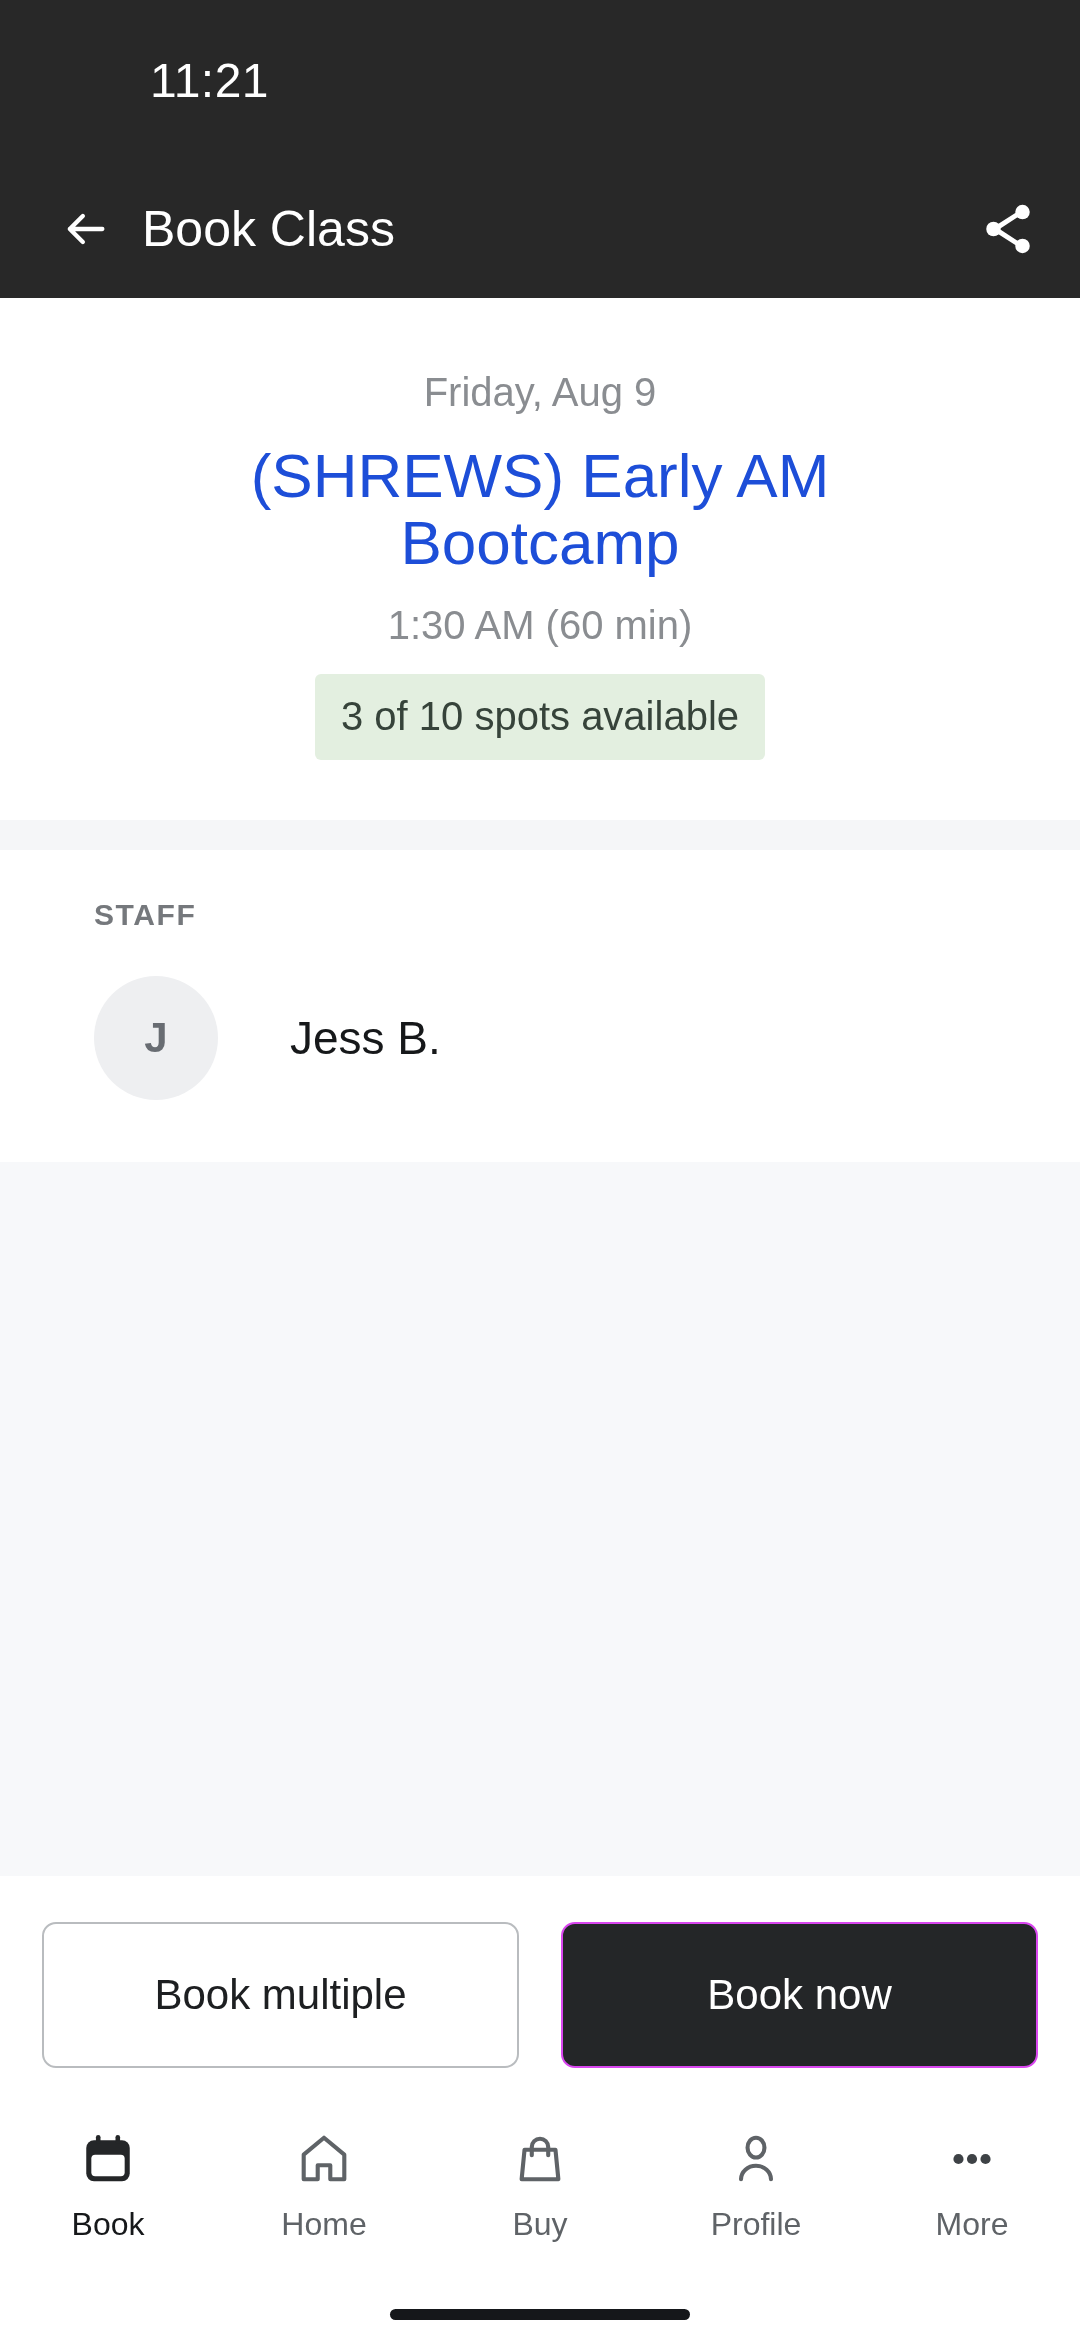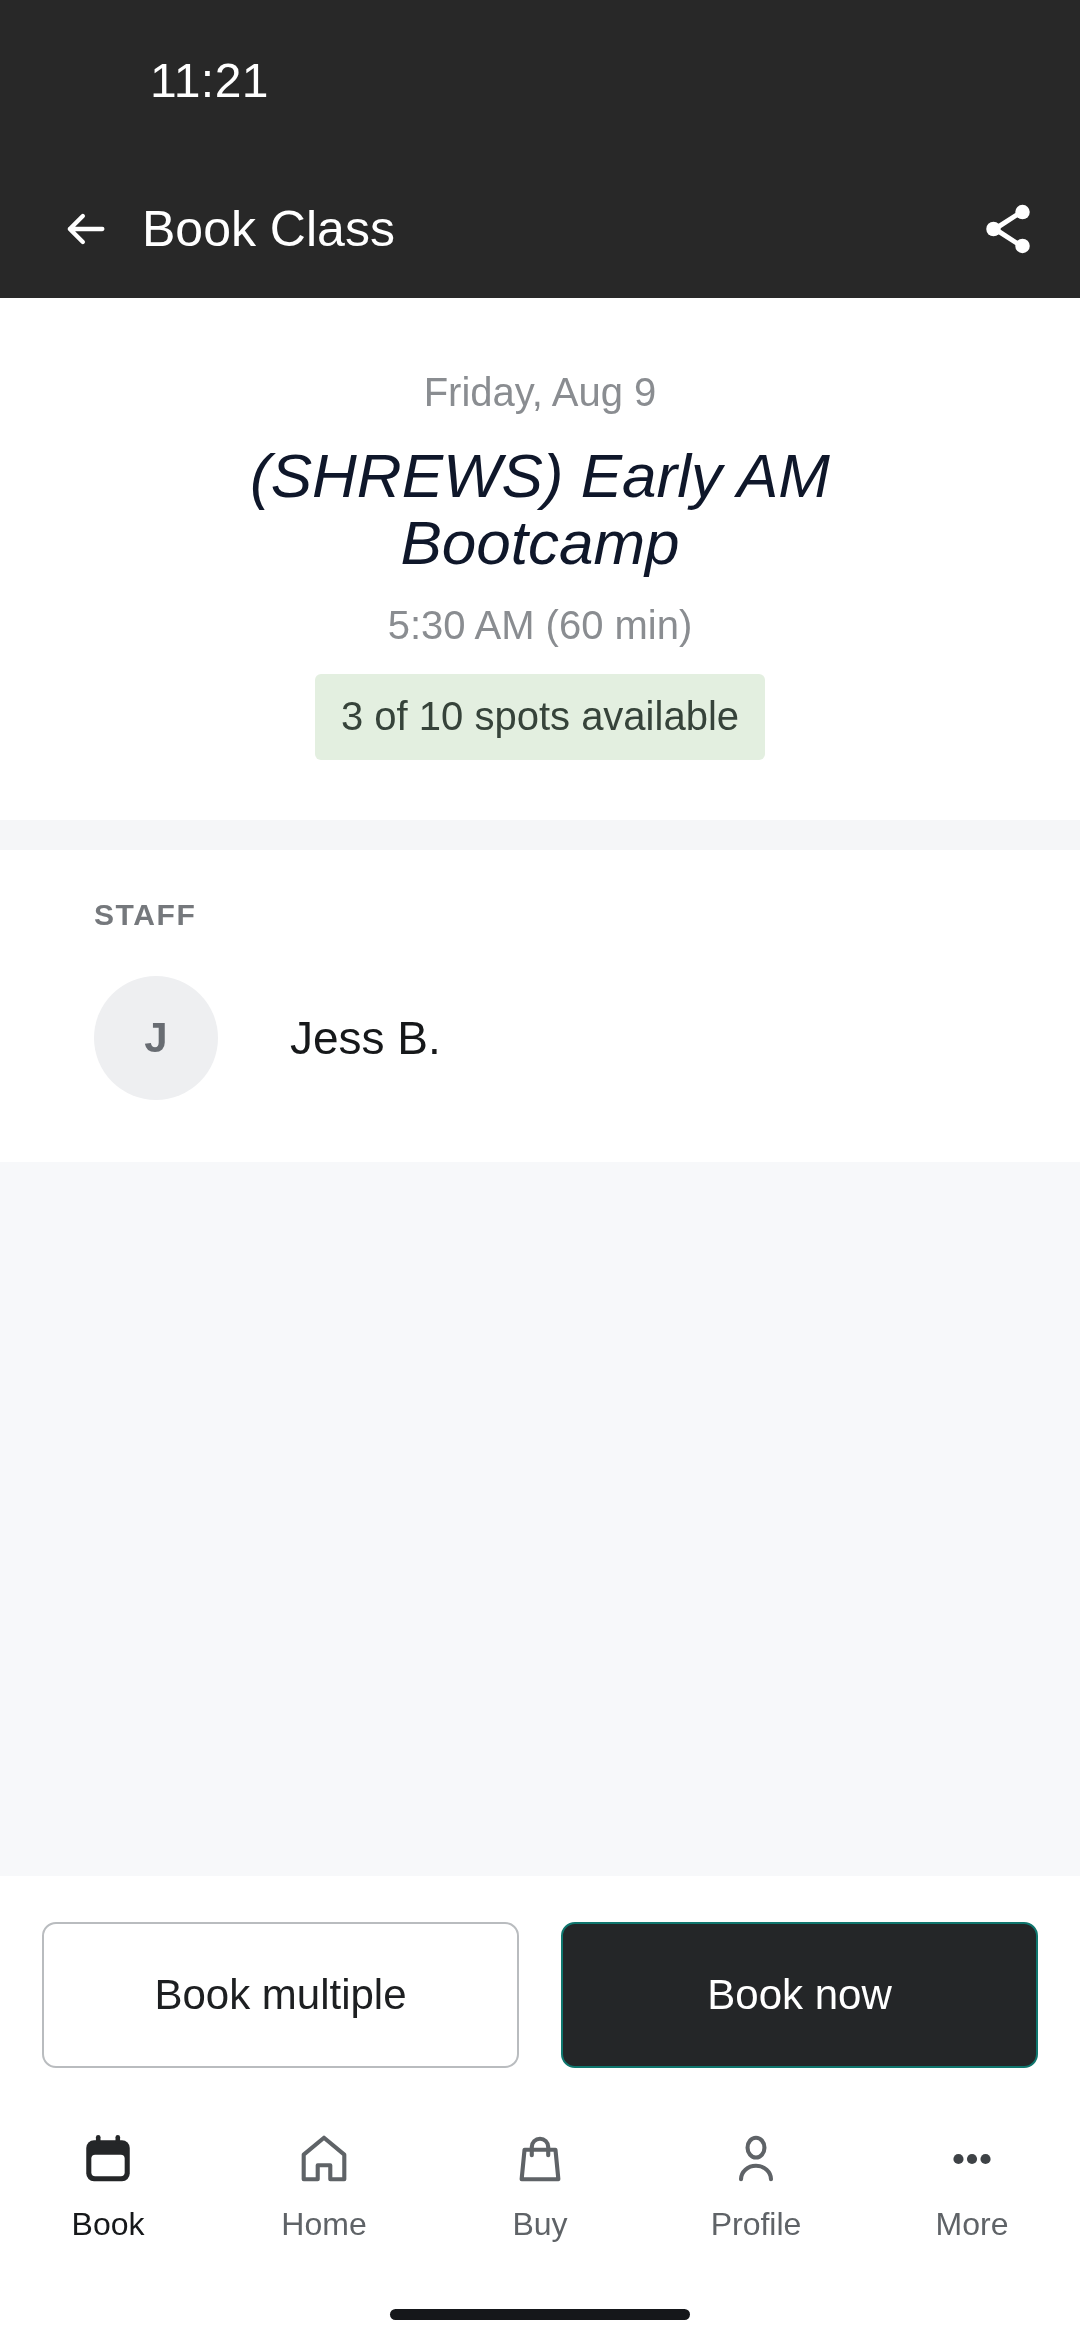--- a/index.html
+++ b/index.html
@@ -64,26 +64,25 @@
     display:flex; flex-direction:column; align-items:center;
     flex:0 0 auto;
   }
   .class-date {
     font-size:40px;
     color:#8a8d91;
     margin-bottom:28px;
   }
   .class-title {
     font-size:62px;
-    color:#0f172a;
+    color:#1d4ed8;
     text-align:center;
     line-height:1.08;
     max-width:800px;
     margin-bottom:26px;
-    font-style:italic;
   }
   .class-time {
     font-size:40px;
     color:#8a8d91;
     margin-bottom:26px;
   }
   .spots-badge {
     background:#e3efe0;
     color:#36433a;
     font-size:40px;
@@ -155,21 +154,21 @@
     line-height:1;
   }
   .btn-outline {
     background:#ffffff;
     border:2px solid #b9bcbf;
     color:#1d1f21;
   }
   .btn-filled {
     background:#242628;
     color:#ffffff;
-    border:2px solid #0f766e;
+    border:2px solid #d946ef;
   }
 
   
   .bottom-nav {
     background:#ffffff;
     height:180px;
     flex:0 0 180px;
     display:flex;
     align-items:flex-start;
     padding-top:14px;
@@ -228,21 +227,21 @@
           <circle cx="18" cy="19" r="3" fill="#ffffff"></circle>
           <path d="M8.6 10.7 L15.4 6.3 M8.6 13.3 L15.4 17.7" stroke="#ffffff" stroke-width="2" stroke-linecap="round" fill="none"></path>
         </svg>
       </div>
     </div>
   </div>
 
   <div class="class-summary">
     <div class="class-date">Friday, Aug 9</div>
     <div class="class-title">(SHREWS) Early AM Bootcamp</div>
-    <div class="class-time">5:30 AM (60 min)</div>
+    <div class="class-time">1:30 AM (60 min)</div>
     <div class="spots-badge">3 of 10 spots available</div>
   </div>
 
   <div class="section-gap"></div>
 
   <div class="staff-section">
     <div class="staff-label">STAFF</div>
     <div class="staff-row">
       <div class="staff-avatar">J</div>
       <div class="staff-name">Jess B.</div>

